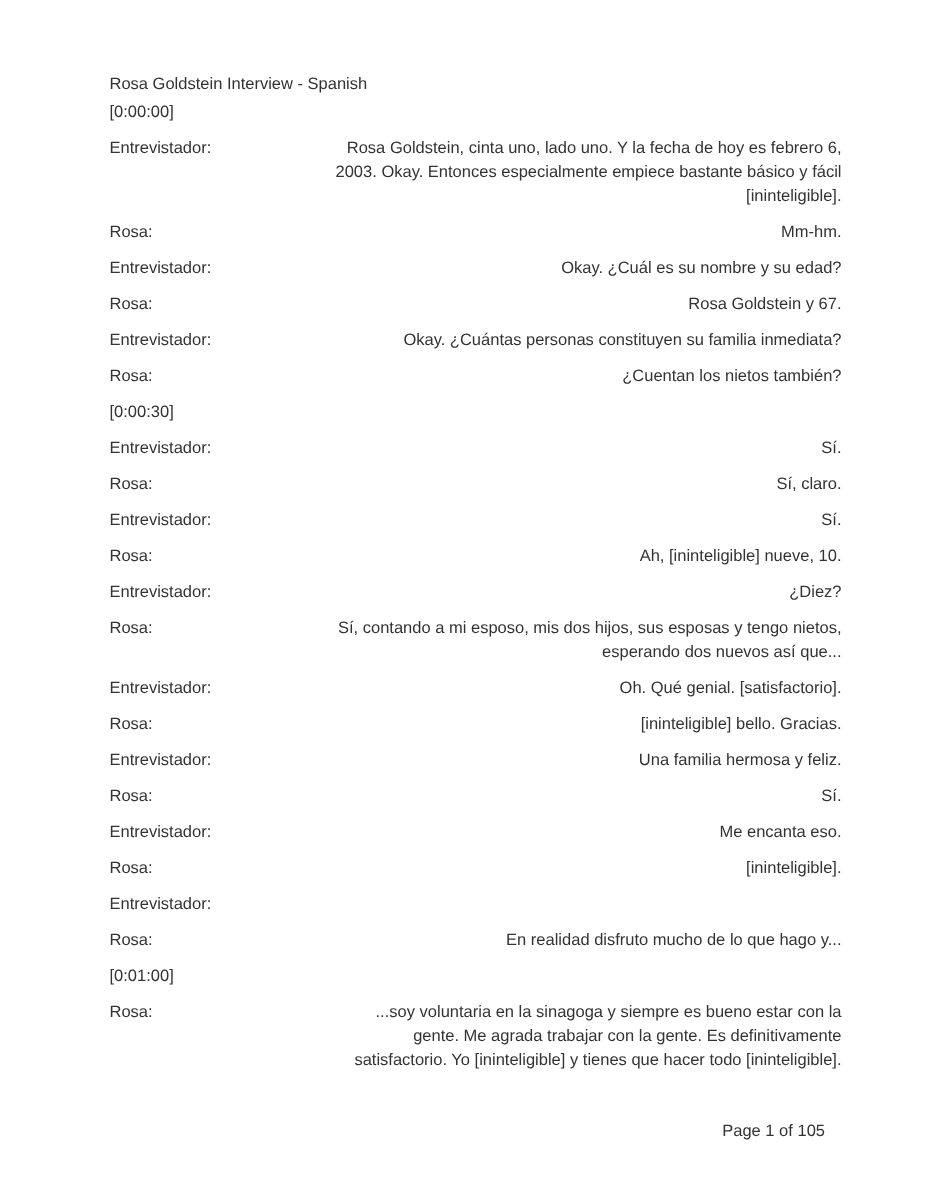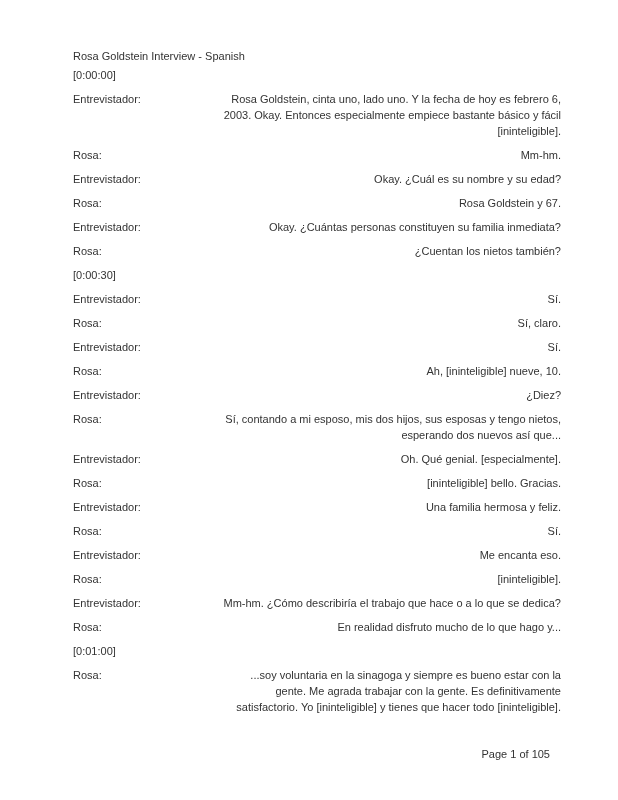--- a/index.html
+++ b/index.html
@@ -118,21 +118,21 @@
       <div class="row">
         <span class="speaker">Entrevistador:</span>
         <span class="utterance">¿Diez?</span>
       </div>
       <div class="row">
         <span class="speaker">Rosa:</span>
         <span class="utterance">Sí, contando a mi esposo, mis dos hijos, sus esposas y tengo nietos, esperando dos nuevos así que...</span>
       </div>
       <div class="row">
         <span class="speaker">Entrevistador:</span>
-        <span class="utterance">Oh. Qué genial. [especialmente].</span>
+        <span class="utterance">Oh. Qué genial. [satisfactorio].</span>
       </div>
       <div class="row">
         <span class="speaker">Rosa:</span>
         <span class="utterance">[ininteligible] bello. Gracias.</span>
       </div>
       <div class="row">
         <span class="speaker">Entrevistador:</span>
         <span class="utterance">Una familia hermosa y feliz.</span>
       </div>
       <div class="row">
@@ -142,21 +142,20 @@
       <div class="row">
         <span class="speaker">Entrevistador:</span>
         <span class="utterance">Me encanta eso.</span>
       </div>
       <div class="row">
         <span class="speaker">Rosa:</span>
         <span class="utterance">[ininteligible].</span>
       </div>
       <div class="row">
         <span class="speaker">Entrevistador:</span>
-        <span class="utterance">Mm-hm. ¿Cómo describiría el trabajo que hace o a lo que se dedica?</span>
       </div>
       <div class="row">
         <span class="speaker">Rosa:</span>
         <span class="utterance">En realidad disfruto mucho de lo que hago y...</span>
       </div>
       <div class="row">
         <span class="ts">[0:01:00]</span>
       </div>
       <div class="row">
         <span class="speaker">Rosa:</span>

